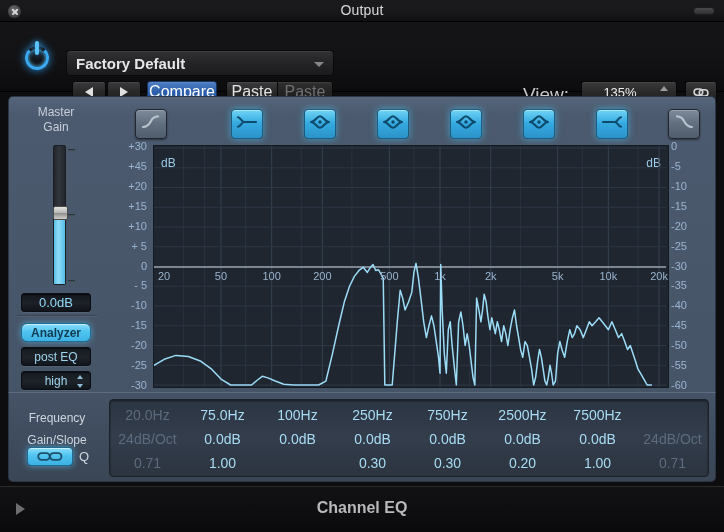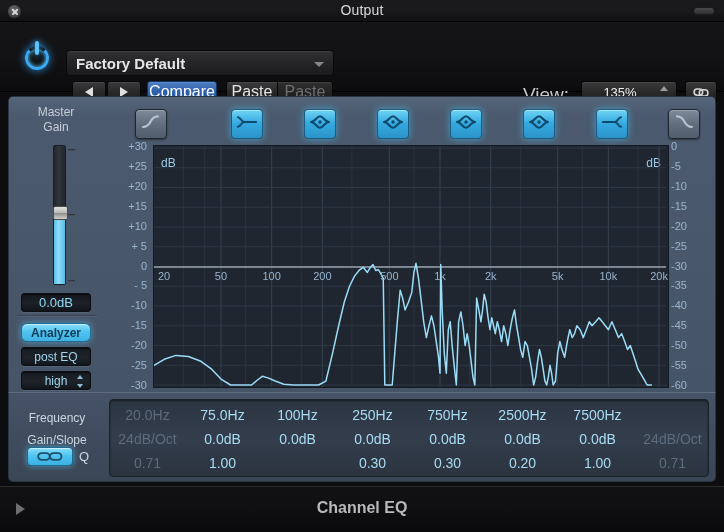--- a/index.html
+++ b/index.html
@@ -469,21 +469,21 @@
         <div class="band-btn" style="left: 559px;">
           <span><svg width="20" height="16" viewBox="0 0 20 16">
               <path d="M3 2.4 C7 2.6 8.4 3.8 10 7 C12 11 14 13 18 13" fill="none" stroke="#b9c4cf" stroke-width="2.1" stroke-linecap="round"></path>
             </svg></span>
         </div>
       </div>
 
     <div class="graph-wrap">
       <div class="axis-l">
           <div class="t" style="top: -3px;">+30</div>
-          <div class="t" style="top: 16.9167px;">+25</div>
+          <div class="t" style="top: 16.9167px;">+45</div>
           <div class="t" style="top: 36.8333px;">+20</div>
           <div class="t" style="top: 56.75px;">+15</div>
           <div class="t" style="top: 76.6667px;">+10</div>
           <div class="t" style="top: 96.5833px;">+ 5</div>
           <div class="t" style="top: 116.5px;">0</div>
           <div class="t" style="top: 136.417px;">- 5</div>
           <div class="t" style="top: 156.333px;">-10</div>
           <div class="t" style="top: 176.25px;">-15</div>
           <div class="t" style="top: 196.167px;">-20</div>
           <div class="t" style="top: 216.083px;">-25</div>

